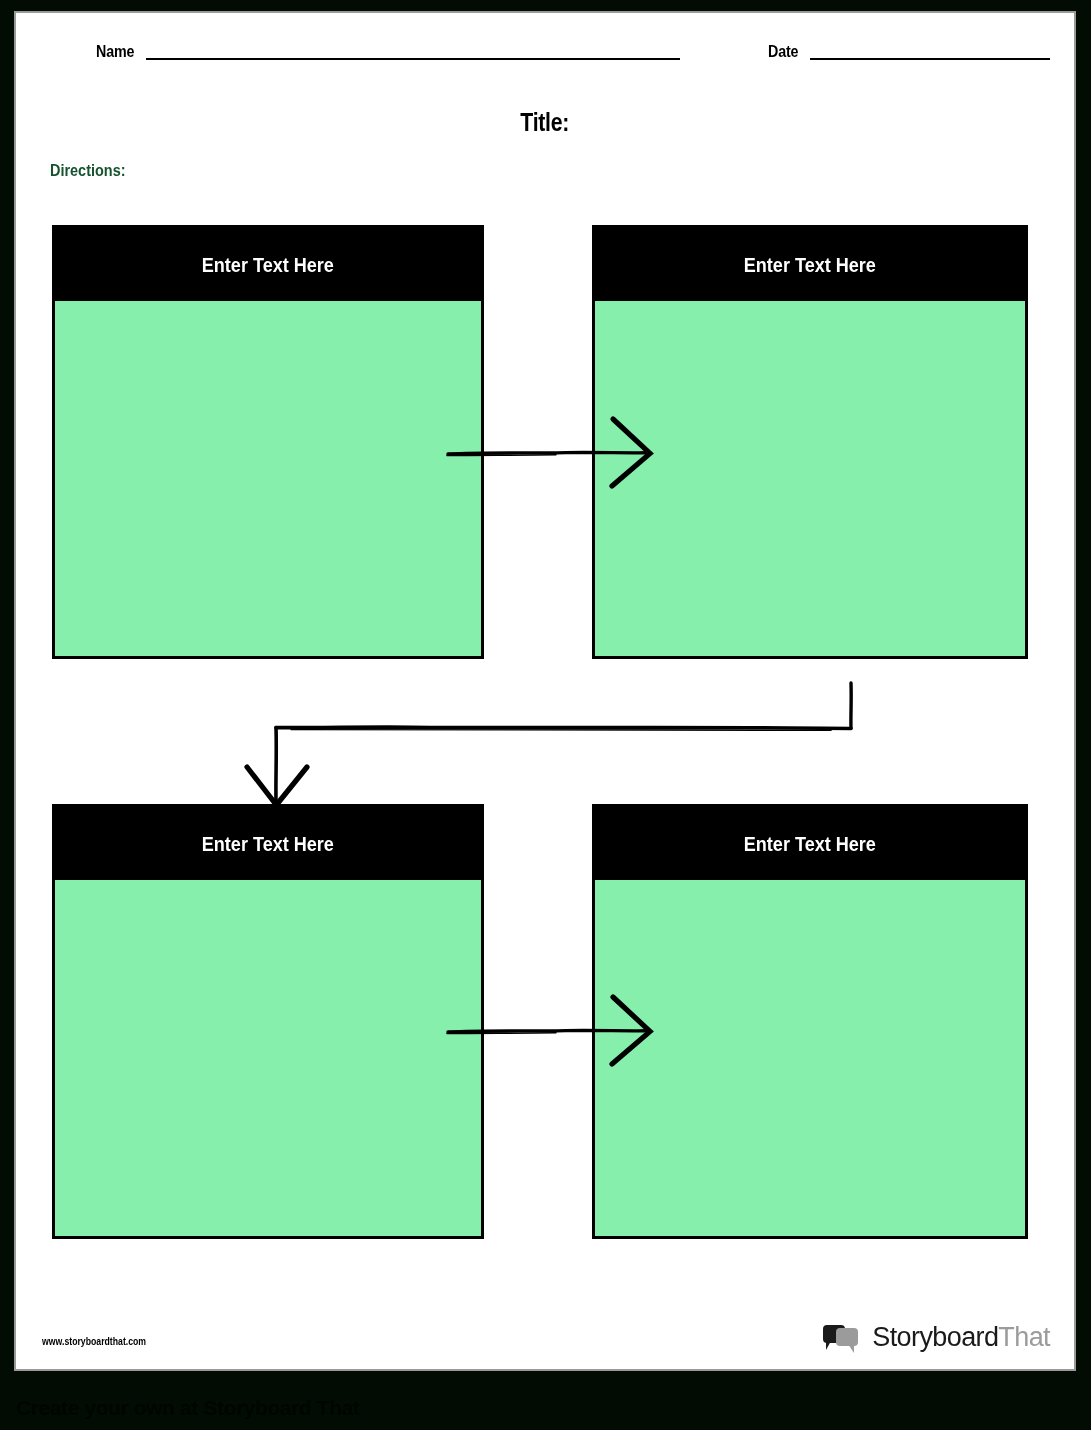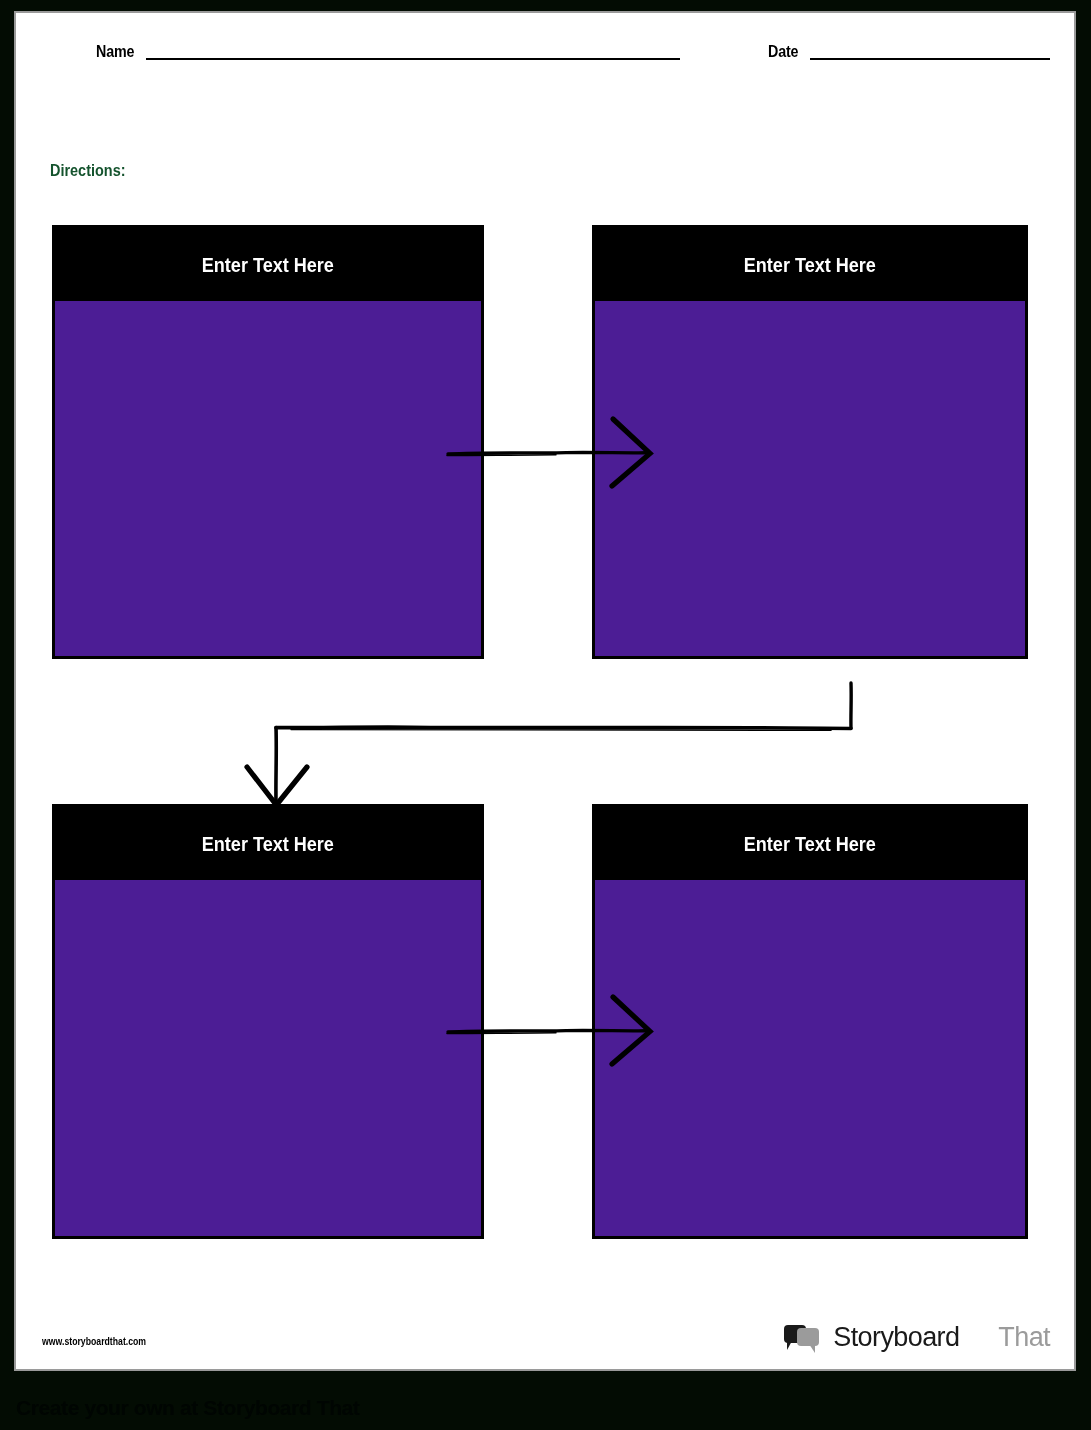--- a/index.html
+++ b/index.html
@@ -84,21 +84,21 @@
     font-stretch: condensed;
     color: #14532d;
   }
   #directions span { display: inline-block; transform: scaleX(0.85); transform-origin: left center; }
 
   
   .cell {
     position: absolute;
     box-sizing: border-box;
     border: 3px solid #000;
-    background: #4c1d95;
+    background: #86efac;
   }
   .cell-head {
     height: 73px;
     background: #000000;
     display: flex;
     align-items: center;
     justify-content: center;
   }
   .cell-head-text {
     color: #ffffff;
@@ -167,21 +167,21 @@
   .bubble-b:after {
     content: "";
     position: absolute;
     left: 12px; top: 16px;
     border-width: 9px 0 0 6px;
     border-style: solid;
     border-color: #9b9b9b transparent transparent transparent;
   }
   .logo-text { font-size: 27px; letter-spacing: -0.6px; }
   .logo-text .lt-a { color: #1a1a1a; }
-  .logo-text .lt-b { color: #9b9b9b; padding-left: 39px; }
+  .logo-text .lt-b { color: #9b9b9b; }
 
   
   #outside-caption {
     position: absolute;
     left: 16px;
     top: 1396px;
     font-size: 21px;
     font-weight: bold;
     color: #000502;
     letter-spacing: -0.4px;
@@ -200,20 +200,23 @@
       <span class="fld-rule"></span>
     </div>
 
     <div class="fld" id="fld-date">
       <span class="fld-label">Date</span>
       <span class="fld-rule"></span>
     </div>
 
   </div>
 
+  <div id="title">
+    <span>Title:</span>
+  </div>
 
   <div id="directions">
     <span>Directions:</span>
   </div>
 
   <div class="cell" id="cell-1">
     <div class="cell-head">
       <span class="cell-head-text">Enter Text Here</span>
     </div>
     <div class="cell-body"></div>

